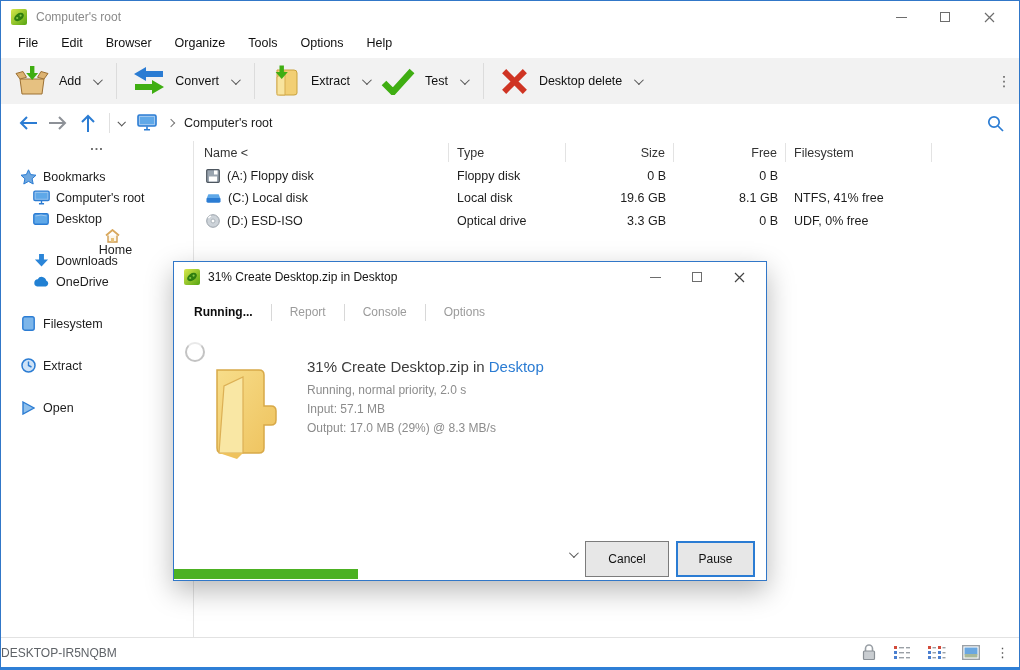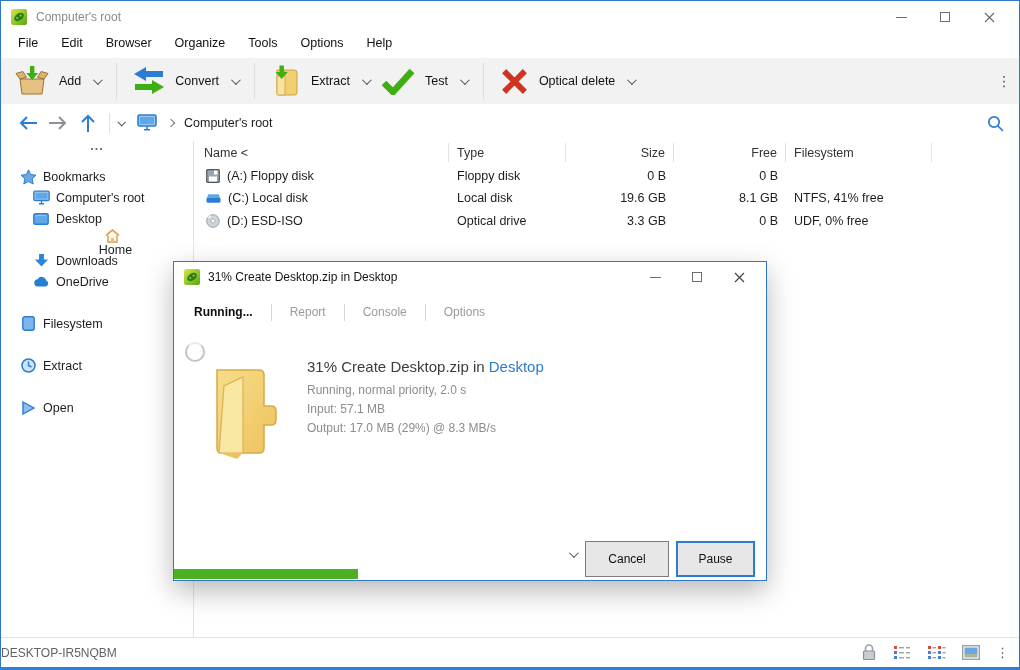--- a/index.html
+++ b/index.html
@@ -169,21 +169,21 @@
         <path d="M3,15 L12,24 L31,3" stroke="#3fae12" stroke-width="6.5" fill="none"></path>
       </svg>
       <span class="lbl">Test</span>
       <span class="chev"></span>
     </div>
     <div class="tb-sep"></div>
     <div class="tb-btn">
       <svg width="29" height="29" viewBox="0 0 28 28">
         <path d="M4,4 L24,24 M24,4 L4,24" stroke="#cf3423" stroke-width="5.6"></path>
       </svg>
-      <span class="lbl">Optical delete</span>
+      <span class="lbl">Desktop delete</span>
       <span class="chev"></span>
     </div>
     <div class="tb-overflow">⋮</div>
   </div>
 
   <div class="navbar">
     <div class="nav-btn">
       <svg width="20" height="16" viewBox="0 0 20 16">
           <path d="M19,8 H3 M9,2 L3,8 L9,14" stroke="#2b7cd3" stroke-width="2" fill="none"></path>
         </svg>

